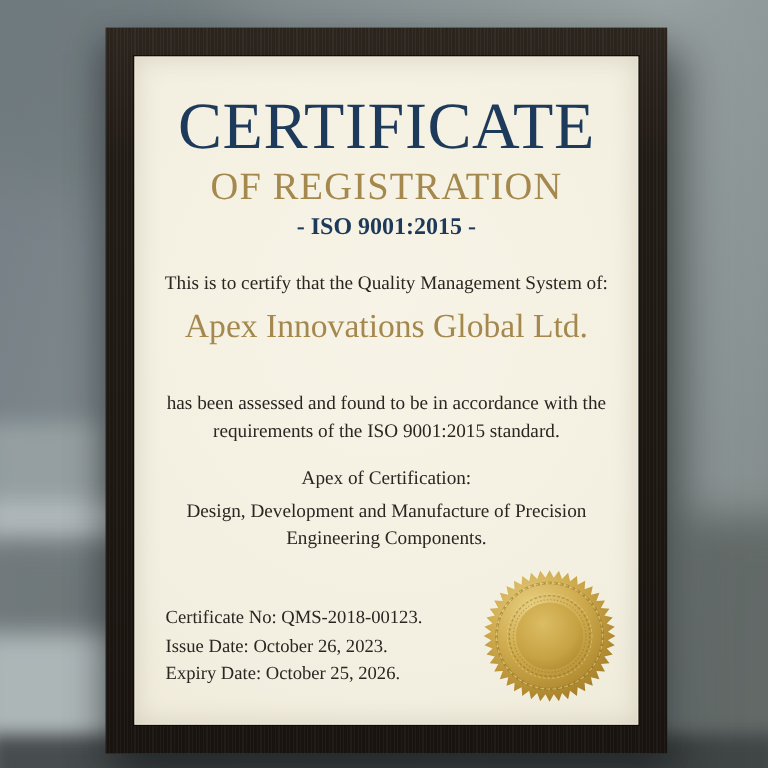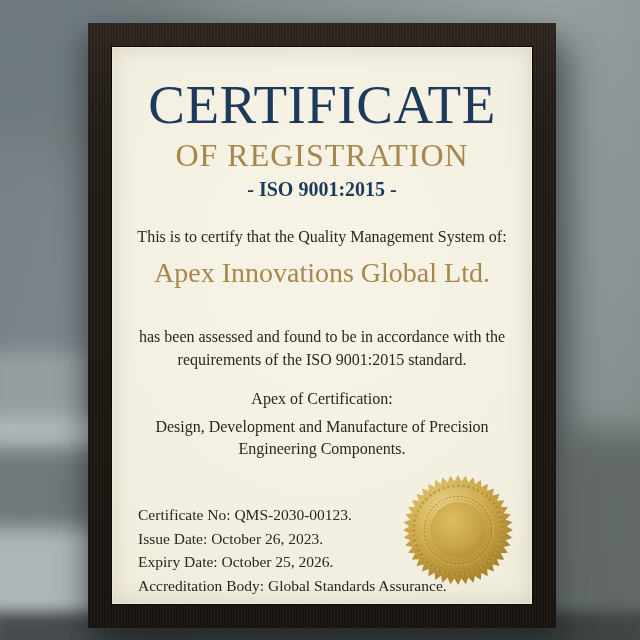--- a/index.html
+++ b/index.html
@@ -67,24 +67,23 @@
       <div class="standard">- ISO 9001:2015 -</div>
 
       <p class="certify">This is to certify that the Quality Management System of:</p>
       <div class="company">Apex Innovations Global Ltd.</div>
       <p class="assessed">has been assessed and found to be in accordance with the requirements of the ISO 9001:2015 standard.</p>
 
       <p class="scope-heading">Apex of Certification:</p>
       <p class="scope-text">Design, Development and Manufacture of Precision Engineering Components.</p>
 
       <div class="details">
-        <div>Certificate No: QMS-2030-00123.</div>
+        <div>Certificate No: QMS-2018-00123.</div>
         <div>Issue Date: October 26, 2023.</div>
         <div>Expiry Date: October 25, 2026.</div>
-        <div>Accreditation Body: Global Standards Assurance.</div>
       </div>
 
       <svg class="seal" viewBox="0 0 200 200" aria-hidden="true">
         <defs>
           <radialGradient id="gSeal" cx="38%" cy="30%" r="80%">
             <stop offset="0%" stop-color="#e9d184"></stop>
             <stop offset="45%" stop-color="#cfab4e"></stop>
             <stop offset="80%" stop-color="#b08a30"></stop>
             <stop offset="100%" stop-color="#997727"></stop>
           </radialGradient>

